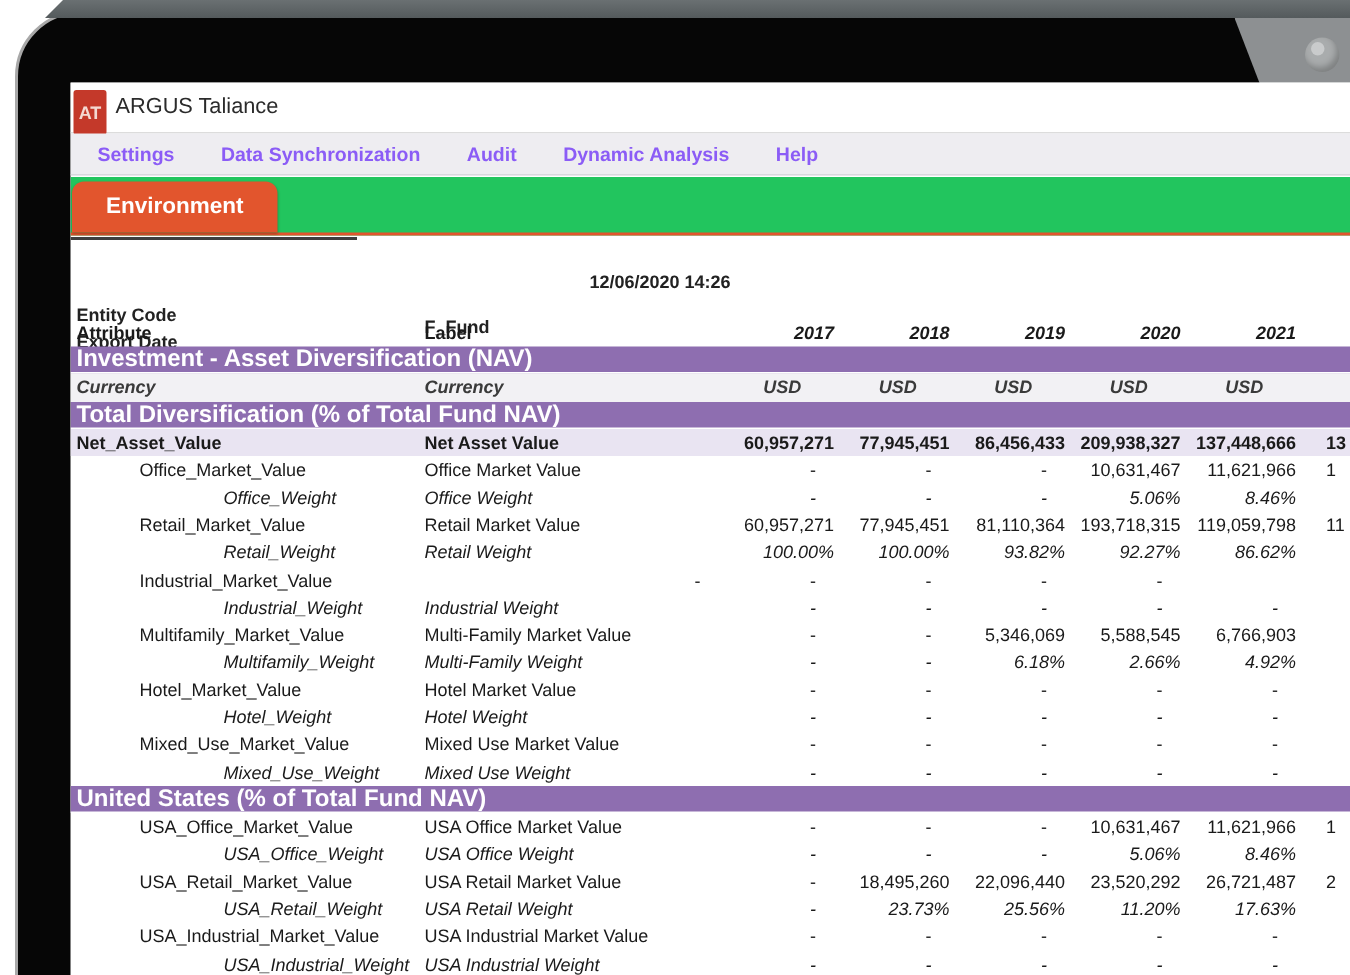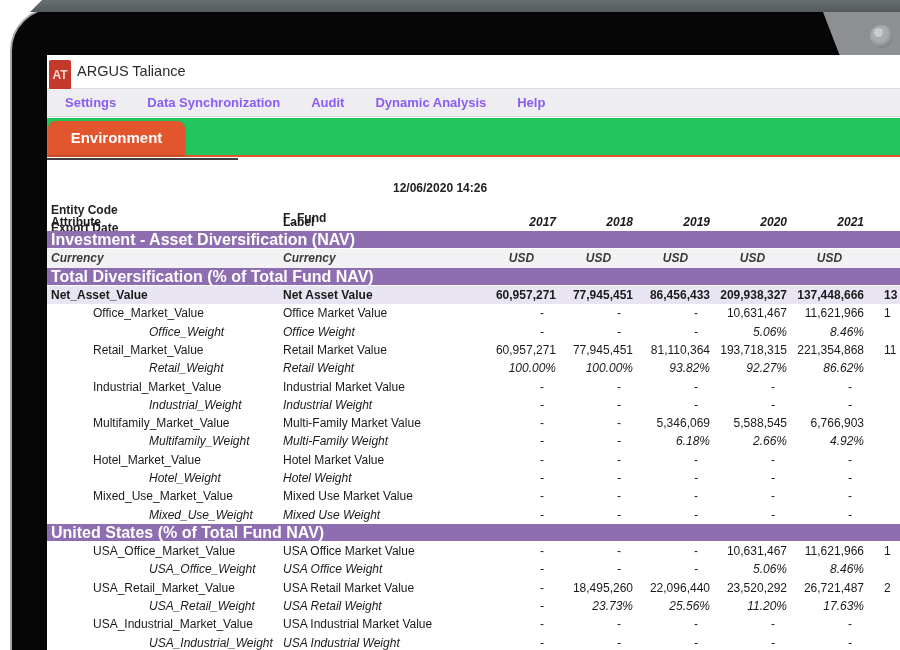--- a/index.html
+++ b/index.html
@@ -161,36 +161,35 @@
             <div class="num">8.46%</div>
             <div class="num"></div>
           </div>
           <div class="trow value ind1">
             <div class="attr">Retail_Market_Value</div>
             <div class="lbl">Retail Market Value</div>
             <div class="num">60,957,271</div>
             <div class="num">77,945,451</div>
             <div class="num">81,110,364</div>
             <div class="num">193,718,315</div>
-            <div class="num">221,354,868</div>
+            <div class="num">119,059,798</div>
             <div class="num c6">11</div>
           </div>
           <div class="trow weight ind2">
             <div class="attr">Retail_Weight</div>
             <div class="lbl">Retail Weight</div>
             <div class="num">100.00%</div>
             <div class="num">100.00%</div>
             <div class="num">93.82%</div>
             <div class="num">92.27%</div>
             <div class="num">86.62%</div>
             <div class="num"></div>
           </div>
           <div class="trow value ind1">
             <div class="attr">Industrial_Market_Value</div>
-            <div class="lbl">Industrial Market Value</div>
             <div class="num dash">-</div>
             <div class="num dash">-</div>
             <div class="num dash">-</div>
             <div class="num dash">-</div>
             <div class="num dash">-</div>
             <div class="num"></div>
           </div>
           <div class="trow weight ind2">
             <div class="attr">Industrial_Weight</div>
             <div class="lbl">Industrial Weight</div>

